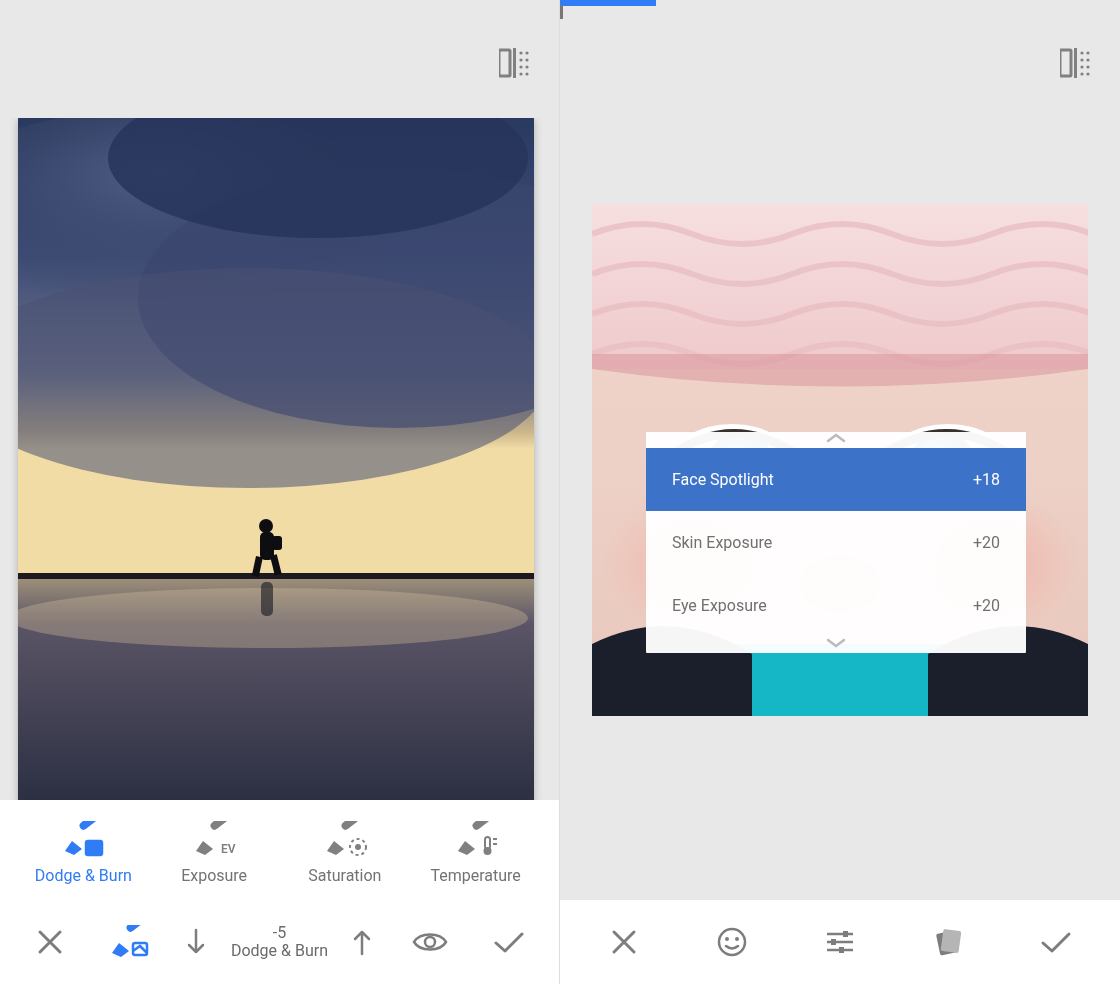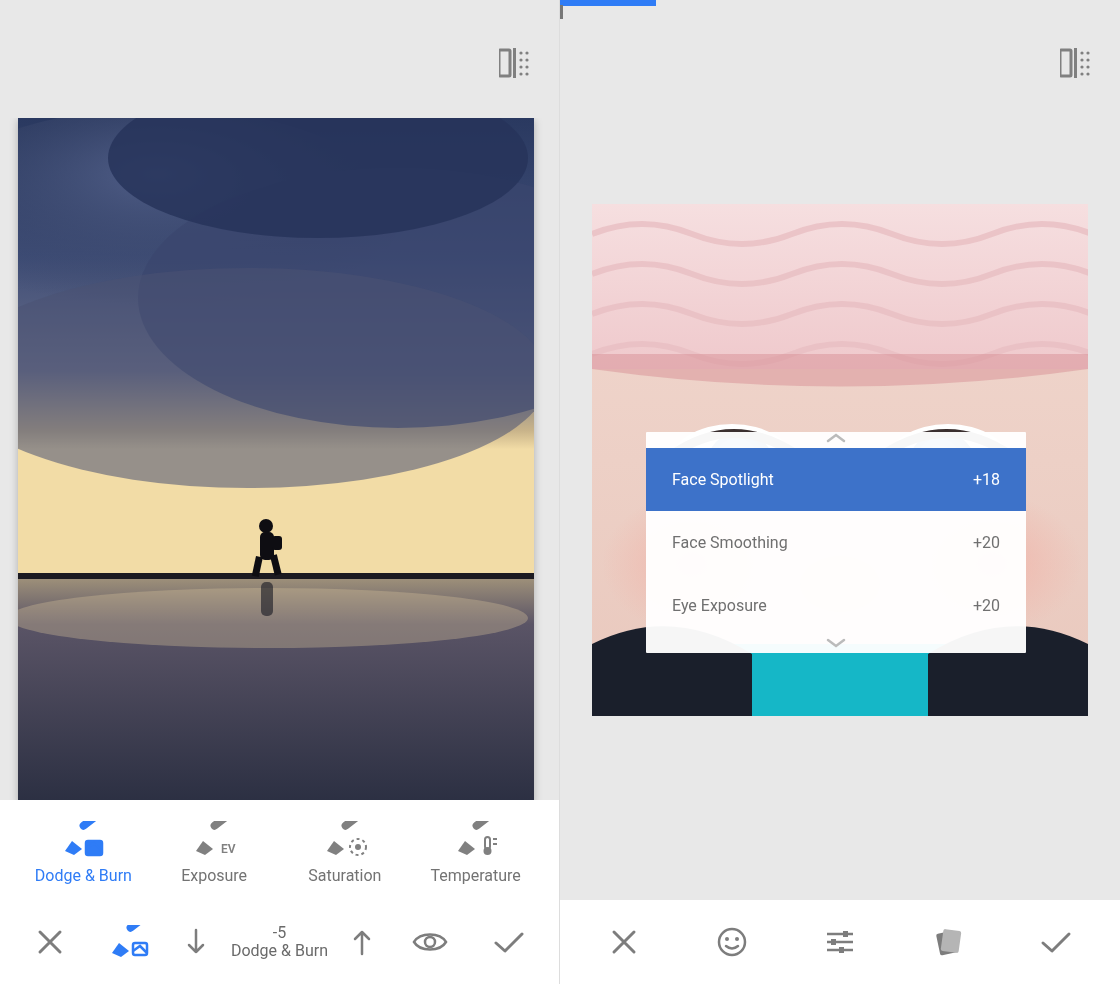--- a/index.html
+++ b/index.html
@@ -412,21 +412,21 @@
       <div class="menu-chevron">
         <svg width="24" height="12" viewBox="0 0 24 12">
             <path d="M4 9 L12 3 L20 9" stroke="#bbb" stroke-width="2.5" fill="none" stroke-linecap="round"></path>
           </svg>
       </div>
       <div class="menu-item active">
         <span>Face Spotlight</span>
         <span class="menu-value">+18</span>
       </div>
       <div class="menu-item">
-        <span>Face Smoothing</span>
+        <span>Skin Exposure</span>
         <span class="menu-value">+20</span>
       </div>
       <div class="menu-item">
         <span>Eye Exposure</span>
         <span class="menu-value">+20</span>
       </div>
       <div class="menu-chevron">
         <svg width="24" height="12" viewBox="0 0 24 12">
             <path d="M4 3 L12 9 L20 3" stroke="#bbb" stroke-width="2.5" fill="none" stroke-linecap="round"></path>
           </svg>

